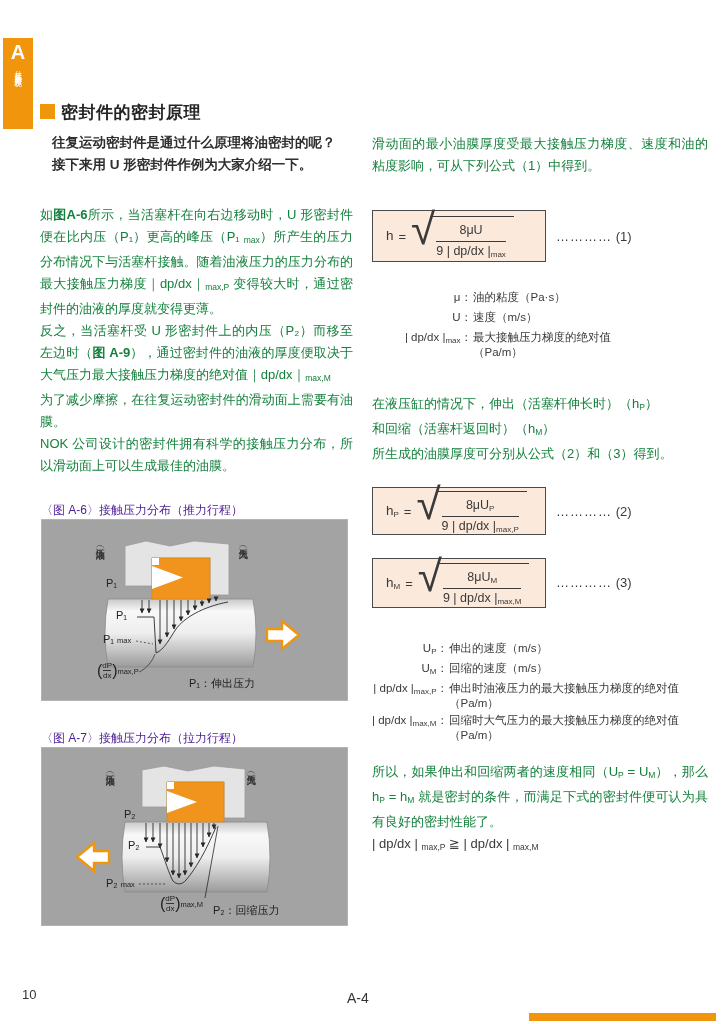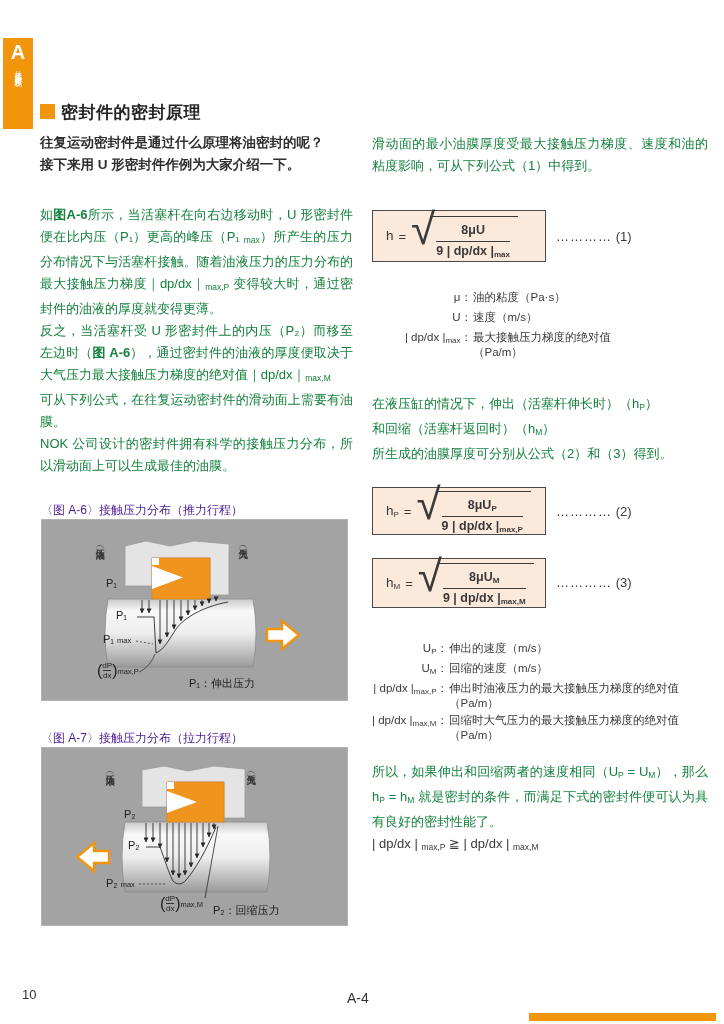--- a/index.html
+++ b/index.html
@@ -8,40 +8,40 @@
   .abs{position:absolute;}
   
   .tab{background:#f0950c;color:#fff;text-align:center;}
   .tab-letter{font-size:20px;font-weight:bold;line-height:22px;padding-top:3px;}
   .tab-vert{writing-mode:vertical-rl;text-orientation:upright;font-size:7.5px;line-height:1;
             margin:2px auto 0;letter-spacing:1px;}
   
   .title-sq{display:inline-block;width:15px;height:15px;background:#f0950c;vertical-align:-1px;margin-right:6px;}
   .title-text{font-size:17px;font-weight:bold;color:#242424;letter-spacing:0.5px;}
   
-  .intro{font-weight:bold;font-size:13.5px;line-height:21.5px;color:#2e2e2e;}
+  .intro{font-weight:bold;font-size:13.5px;line-height:21.5px;color:#2e2e2e;margin-left:12px;}
   .body-text{font-size:13px;line-height:22px;text-align:justify;color:#15803d;}
   .body-text p{margin:0;}
   .rsub{font-size:8.5px;vertical-align:-0.25em;}
   
   .caption{font-size:12px;color:#4c1d95;}
   .fig{border:1px solid #b3b3b3;background:#a3a3a3;}
   .vlabel{writing-mode:vertical-rl;text-orientation:upright;font-size:9.5px;color:#333;line-height:1.08;}
   .plabel{font-size:11px;color:#222;white-space:nowrap;}
   .sm{font-size:7.5px;}
   .minifrac{display:inline-flex;flex-direction:column;align-items:center;font-size:8px;line-height:1.15;vertical-align:middle;}
   .minifrac .mden{border-top:0.8px solid #333;}
   .bigparen{font-size:16px;font-weight:300;vertical-align:middle;}
   
   .formula-box{background:#fbe9dc;border:1px solid #4a4a4a;display:flex;align-items:center;padding-left:13px;box-sizing:border-box;}
   .f-lhs{font-size:13.5px;color:#3a3a3a;}
   .eq{margin:0 5px;font-size:13px;}
   .root{display:inline-flex;align-items:flex-start;}
   .rad{font-size:44px;line-height:40px;font-weight:100;display:inline-block;transform:translateY(-3px);}
-  .underroot{border-top:1.4px solid #3a3a3a;margin:4px 0 0 -5px;padding:3px 8px 0 6px;font-weight:bold;}
+  .underroot{border-top:1.4px solid #3a3a3a;margin:4px 0 0 -5px;padding:3px 8px 0 6px;}
   .frac{display:inline-flex;flex-direction:column;align-items:center;font-size:12.5px;line-height:1.3;}
   .frac .fnum{padding:0 8px 1px;}
   .frac .fden{border-top:1px solid #3a3a3a;padding-top:1px;}
   .fsub{font-size:8px;vertical-align:-0.3em;}
   .eq-ref{font-size:13px;color:#3a3a3a;}
   .dots{letter-spacing:1px;}
   
   .def-row{display:flex;font-size:11.5px;line-height:15.5px;color:#3a3a3a;margin-bottom:1px;}
   .def-term{text-align:right;white-space:nowrap;}
   .defs1 .def-term{width:100px;}
@@ -67,22 +67,22 @@
     <span class="title-sq"></span><span class="title-text">密封件的密封原理</span>
   </div>
 
   <div class="abs intro" style="left:40px;top:132px;width:322px">
     <div>往复运动密封件是通过什么原理将油密封的呢？</div>
     <div>接下来用 U 形密封件作例为大家介绍一下。</div>
   </div>
 
   <div class="abs body-text" style="left:40px;top:204px;width:313px">
     <p>如<b>图A-6</b>所示，当活塞杆在向右边移动时，U 形密封件便在比内压（P₁）更高的峰压（P₁ <span class="rsub">max</span>）所产生的压力分布情况下与活塞杆接触。随着油液压力的压力分布的最大接触压力梯度｜dp/dx｜<span class="rsub">max,P</span> 变得较大时，通过密封件的油液的厚度就变得更薄。</p>
-    <p>反之，当活塞杆受 U 形密封件上的内压（P₂）而移至左边时（<b>图 A-6</b>），通过密封件的油液的厚度便取决于大气压力最大接触压力梯度的绝对值｜dp/dx｜<span class="rsub">max,M</span></p>
-    <p>可从下列公式，在往复运动密封件的滑动面上需要有油膜。</p>
+    <p>反之，当活塞杆受 U 形密封件上的内压（P₂）而移至左边时（<b>图 A-9</b>），通过密封件的油液的厚度便取决于大气压力最大接触压力梯度的绝对值｜dp/dx｜<span class="rsub">max,M</span></p>
+    <p>为了减少摩擦，在往复运动密封件的滑动面上需要有油膜。</p>
     <p>NOK 公司设计的密封件拥有科学的接触压力分布，所以滑动面上可以生成最佳的油膜。</p>
   </div>
 
   <div class="abs caption" style="left:41px;top:502px">〈图 A-6〉接触压力分布（推力行程）</div>
   <div class="abs fig" style="left:41px;top:519px;width:305px;height:180px">
     <svg class="abs" style="left:0;top:0" width="303" height="178" viewBox="0 0 303 178">
       <defs>
         <linearGradient id="rod6" x1="0" y1="0" x2="0" y2="1">
           <stop offset="0" stop-color="#c9c9c9"></stop>
             <stop offset="0.18" stop-color="#f8f8f8"></stop>

